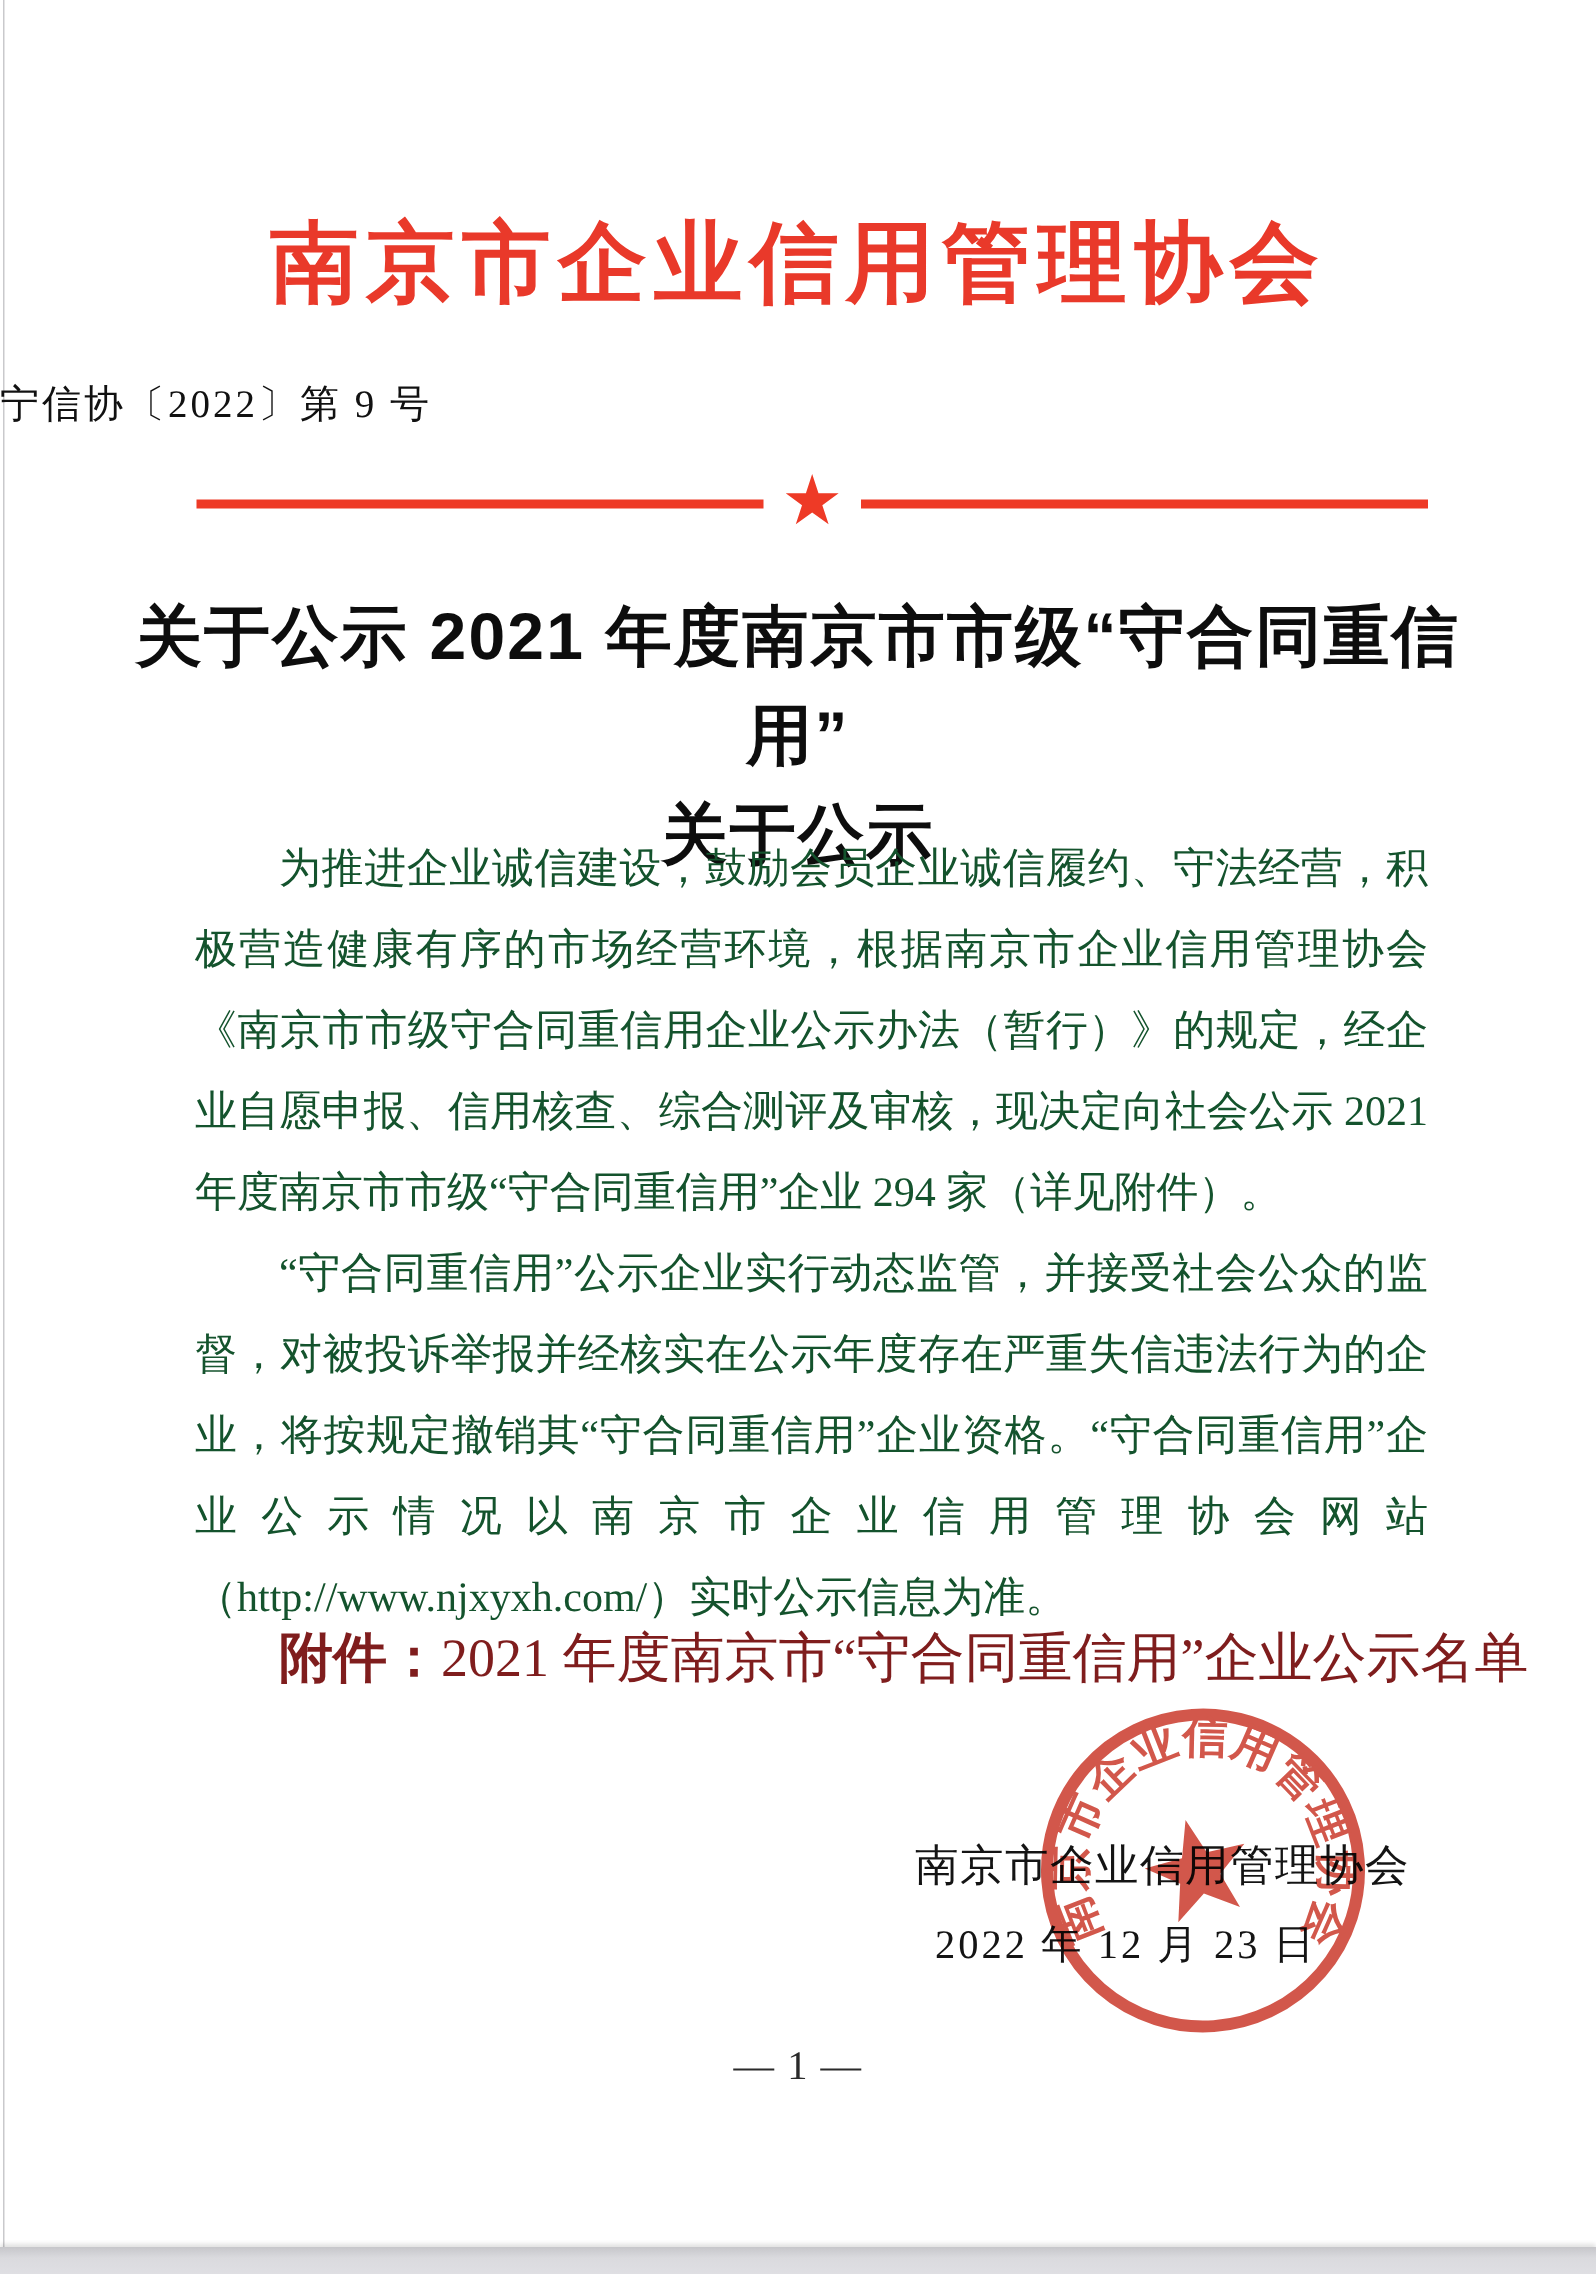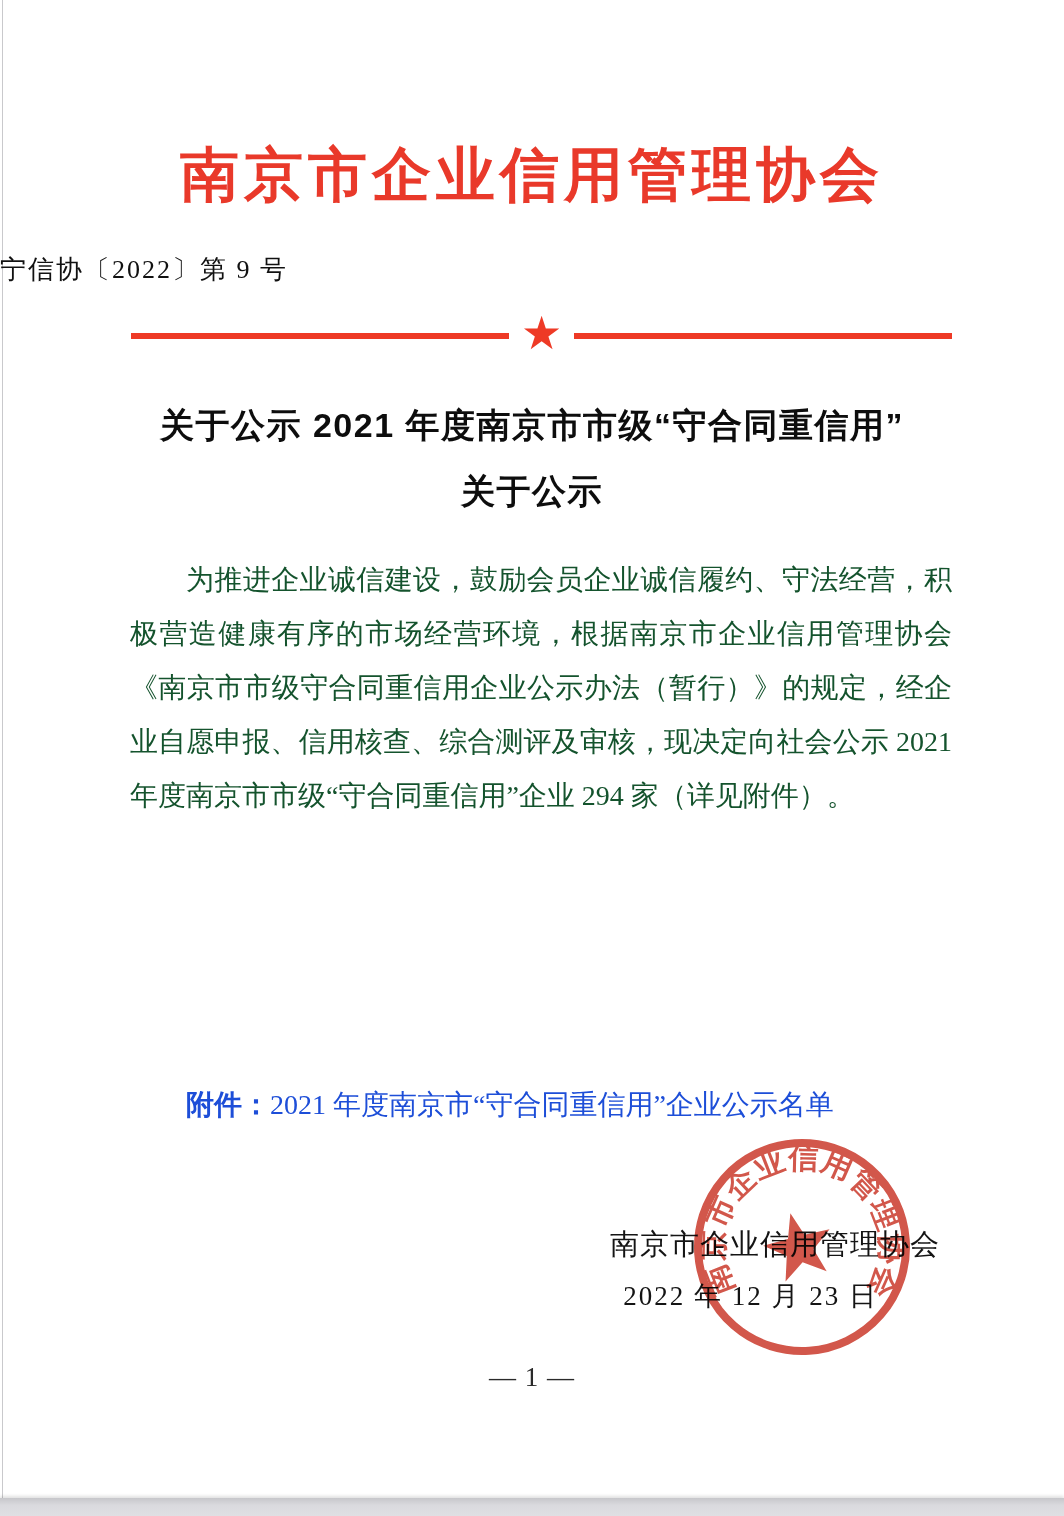--- a/index.html
+++ b/index.html
@@ -33,31 +33,31 @@
   .divider .seg{height:6px;background:#ee3a26;flex:1;}
   .divider .star{
     color:#ee3a26;font-size:46px;line-height:1;margin:0 12px;
     transform:translateY(-3px);
     font-family:"DejaVu Sans",sans-serif;
   }
   .doc-title{
     position:absolute;left:60px;top:392px;width:944px;
     text-align:center;
     font-family:"Liberation Sans","DejaVu Sans",sans-serif;
-    font-weight:bold;font-size:34px;line-height:66px;letter-spacing:1.5px;color:#0d0d0d;
+    font-weight:bold;font-size:44px;line-height:66px;letter-spacing:1.5px;color:#0d0d0d;
   }
   .body-text{
     position:absolute;left:130px;top:553px;width:822px;
     font-size:28px;line-height:54px;text-align:justify;color:#14532d;
   }
   .body-text p{margin:0;text-indent:2em;}
   .attachment{
     position:absolute;left:130px;top:1085px;width:822px;
-    font-size:28px;line-height:40px;padding-left:56px;box-sizing:border-box;
-    color:#1d4ed8;white-space:nowrap;
+    font-size:36px;line-height:40px;padding-left:56px;box-sizing:border-box;
+    color:#7f1d1d;white-space:nowrap;
   }
   .attachment .att-label{
     font-family:"Liberation Sans","DejaVu Sans",sans-serif;
     font-weight:bold;
   }
   .signature-org{
     position:absolute;top:1226px;right:124px;
     font-size:29px;line-height:36px;letter-spacing:1px;color:#141414;white-space:nowrap;
   }
   .signature-date{
@@ -100,20 +100,21 @@
     <div class="seg"></div>
   </div>
 
   <div class="doc-title">
     <div>关于公示 2021 年度南京市市级“守合同重信用”</div>
     <div>关于公示</div>
   </div>
 
   <div class="body-text">
     <p>为推进企业诚信建设，鼓励会员企业诚信履约、守法经营，积极营造健康有序的市场经营环境，根据南京市企业信用管理协会《南京市市级守合同重信用企业公示办法（暂行）》的规定，经企业自愿申报、信用核查、综合测评及审核，现决定向社会公示 2021 年度南京市市级“守合同重信用”企业 294 家（详见附件）。</p>
+    <p>“守合同重信用”公示企业实行动态监管，并接受社会公众的监督，对被投诉举报并经核实在公示年度存在严重失信违法行为的企业，将按规定撤销其“守合同重信用”企业资格。“守合同重信用”企业公示情况以南京市企业信用管理协会网站（http://www.njxyxh.com/）实时公示信息为准。</p>
   </div>
 
   <div class="attachment"><span class="att-label">附件：</span><span>2021 年度南京市“守合同重信用”企业公示名单</span></div>
 
   <div class="signature-org">南京市企业信用管理协会</div>
   <div class="signature-date">2022 年 12 月 23 日</div>
 
   <svg class="stamp" viewBox="0 0 244 244" xmlns="http://www.w3.org/2000/svg">
     <circle cx="122" cy="122" r="104" fill="none" stroke="#cd4537" stroke-width="8"></circle>
     <polygon transform="rotate(-10 119 123)" points="119,87 127.5,111.3 153.2,111.9 132.8,127.5 140.2,152.1 119,137.5 97.8,152.1 105.2,127.5 84.8,111.9 110.5,111.3" fill="#cd4537"></polygon>

